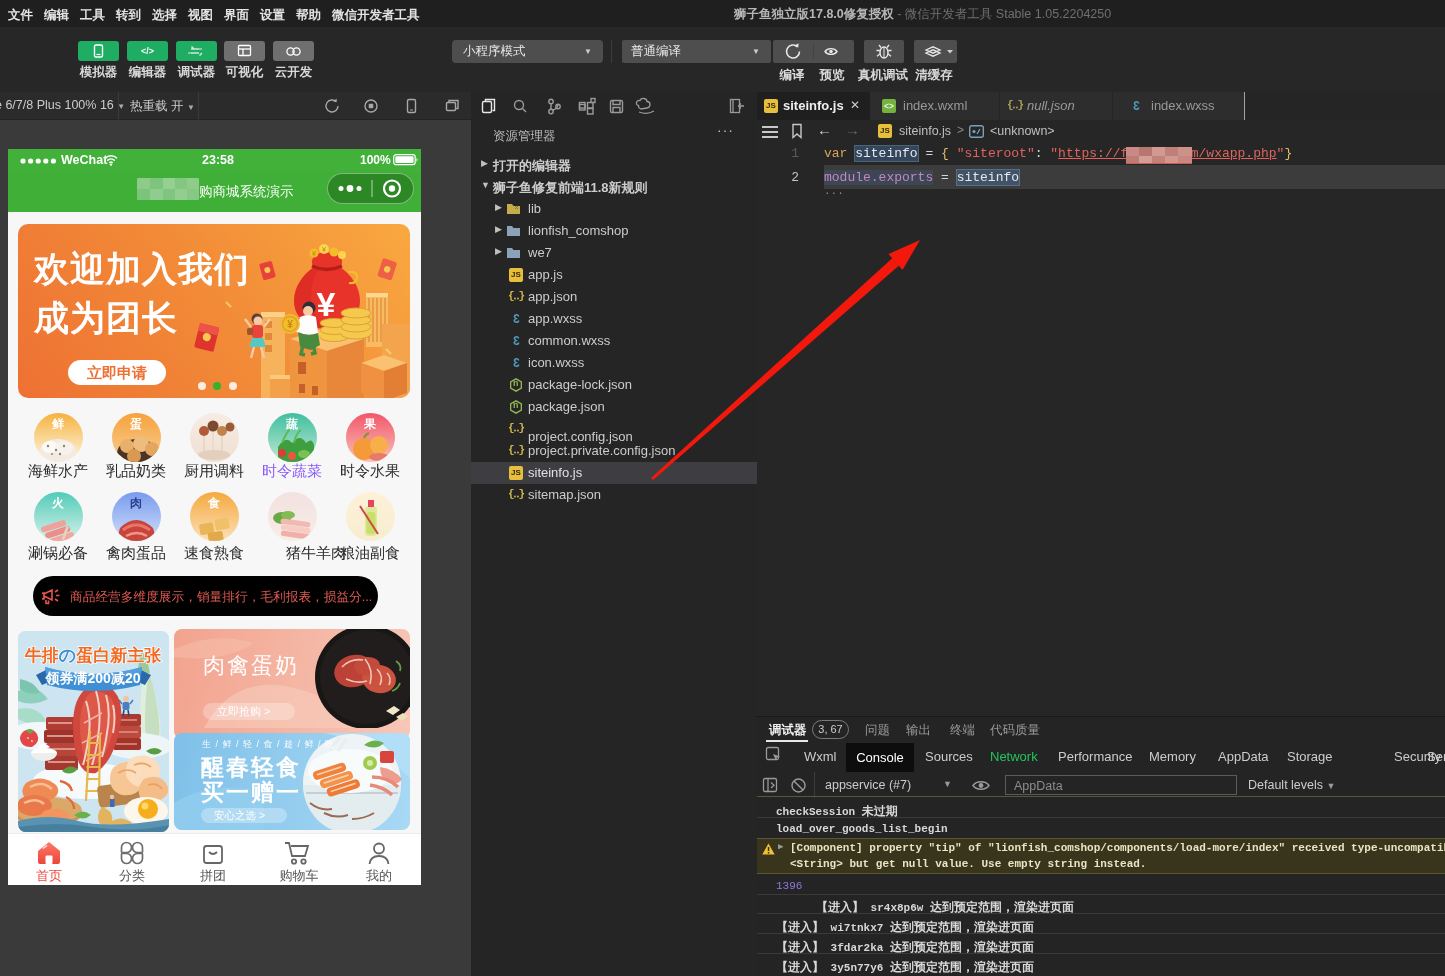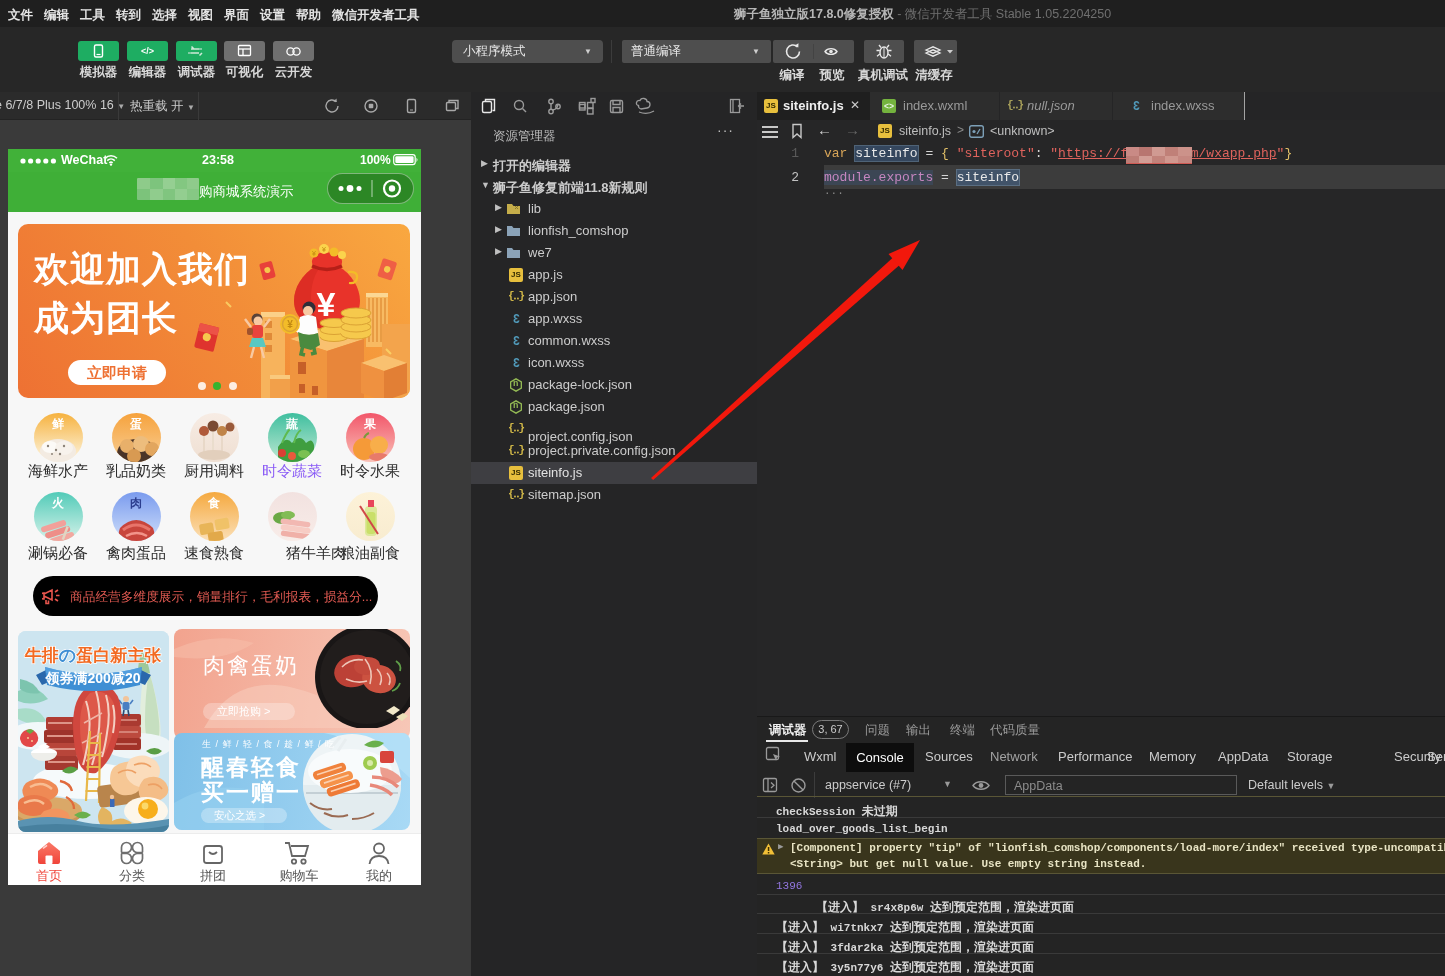--- a/index.html
+++ b/index.html
@@ -786,21 +786,21 @@
     <div class="abs" style="left:193px;top:5px;font-size:12.5px;color:#9a9a9a;">终端</div>
     <div class="abs" style="left:233px;top:5px;font-size:12.5px;color:#9a9a9a;">代码质量</div>
 
     <svg class="abs" style="left:8px;top:29px;" width="18" height="18" viewBox="0 0 18 18" fill="none" stroke="#9a9a9a" stroke-width="1.3">
         <rect x="1.5" y="1.5" width="12" height="12" rx="1.5"></rect>
         <path d="M8 8 l7 2.5 -3 1 -1 3 z" fill="#9a9a9a" stroke="none"></path>
       </svg>
     <div class="abs" style="left:47px;top:32px;font-size:13px;color:#cccccc;">Wxml</div>
     <div class="abs" style="left:89px;top:26px;width:68px;height:29px;background:#0d0d0d;color:#ffffff;font-size:13px;text-align:center;line-height:29px;">Console</div>
     <div class="abs" style="left:168px;top:32px;font-size:13px;color:#cccccc;">Sources</div>
-    <div class="abs" style="left:233px;top:32px;font-size:13px;color:#a3a3a3;text-align:right;">Network</div>
+    <div class="abs" style="left:233px;top:32px;font-size:13px;color:#22c55e;text-align:right;">Network</div>
     <div class="abs" style="left:301px;top:32px;font-size:13px;color:#cccccc;">Performance</div>
     <div class="abs" style="left:392px;top:32px;font-size:13px;color:#cccccc;">Memory</div>
     <div class="abs" style="left:461px;top:32px;font-size:13px;color:#cccccc;">AppData</div>
     <div class="abs" style="left:530px;top:32px;font-size:13px;color:#cccccc;">Storage</div>
     <div class="abs" style="left:595px;top:32px;font-size:13px;color:#cccccc;margin-left:42px;">Security</div>
     <div class="abs" style="left:670px;top:32px;font-size:13px;color:#cccccc;">Ser</div>
 
     <svg class="abs" style="left:5px;top:60px;" width="17" height="17" viewBox="0 0 17 17" fill="none" stroke="#9a9a9a" stroke-width="1.3">
         <rect x="1.5" y="1.5" width="13" height="13" rx="1.5"></rect>
         <line x1="6" y1="1.5" x2="6" y2="14.5"></line>

